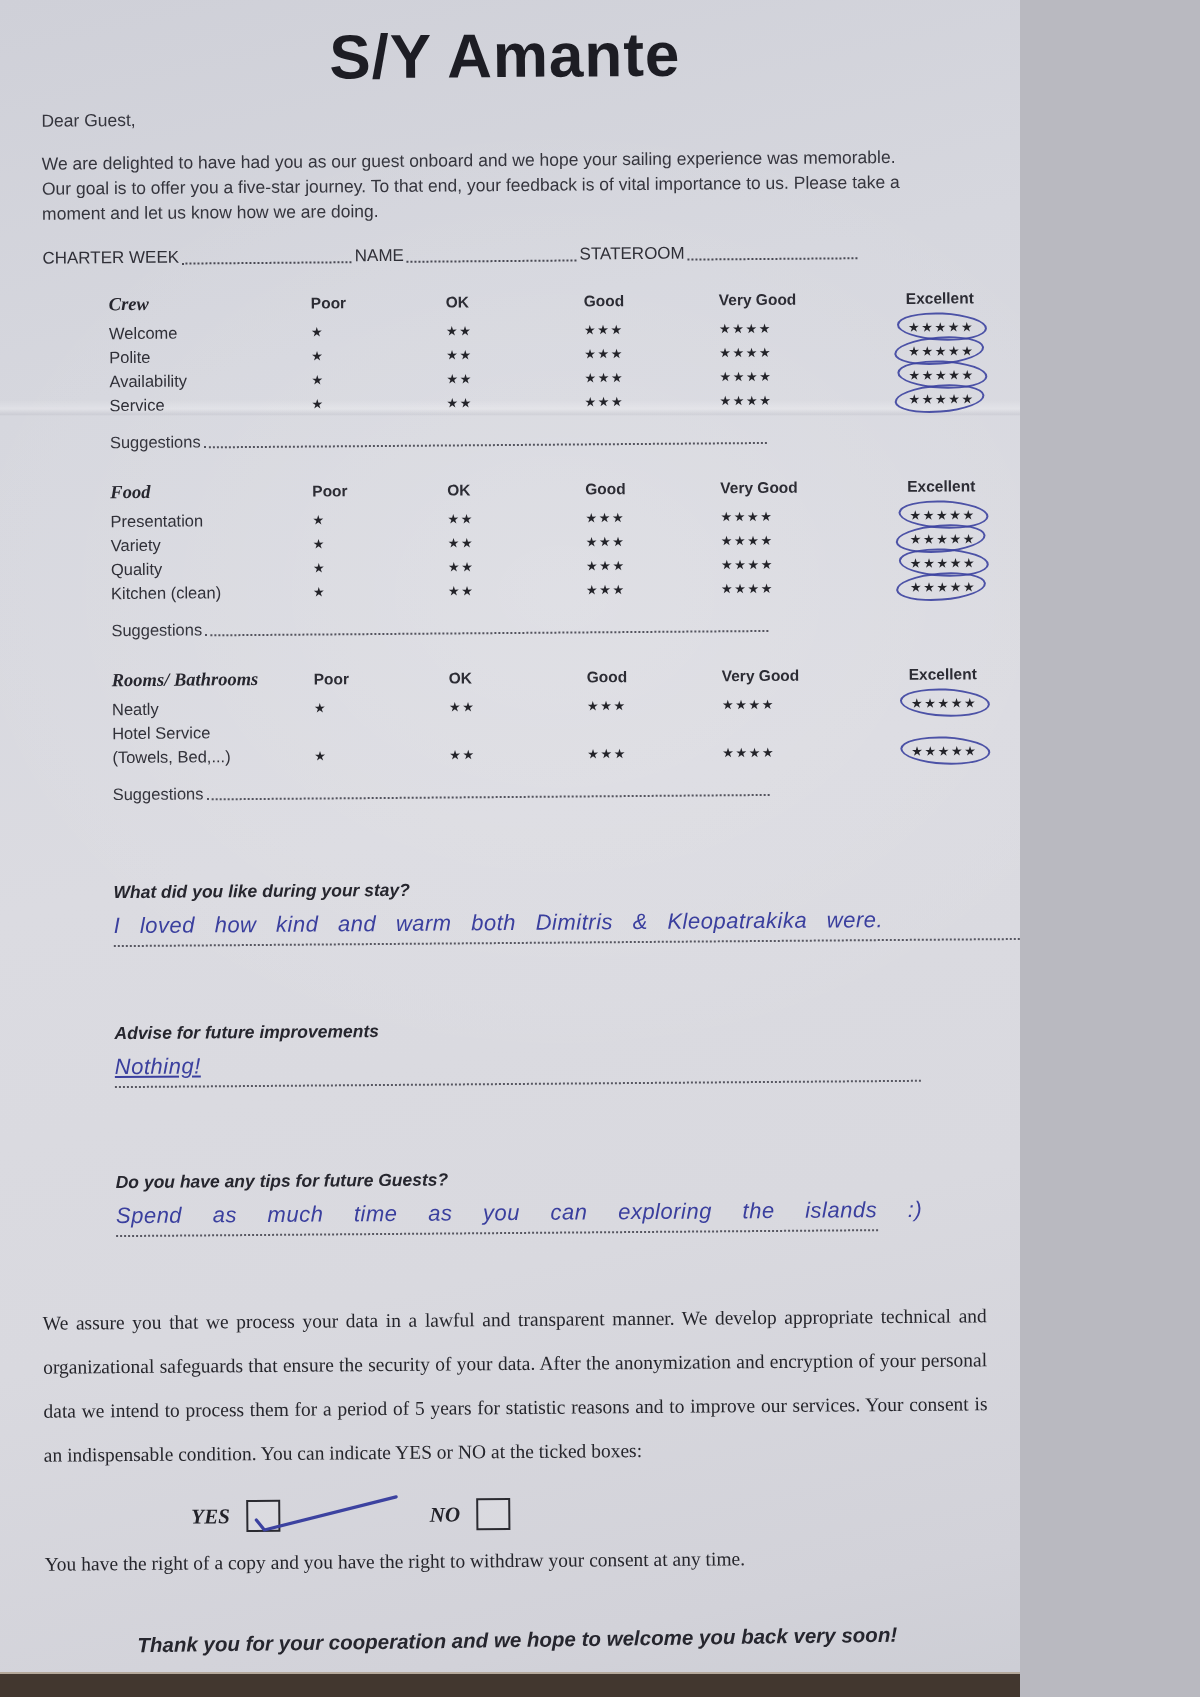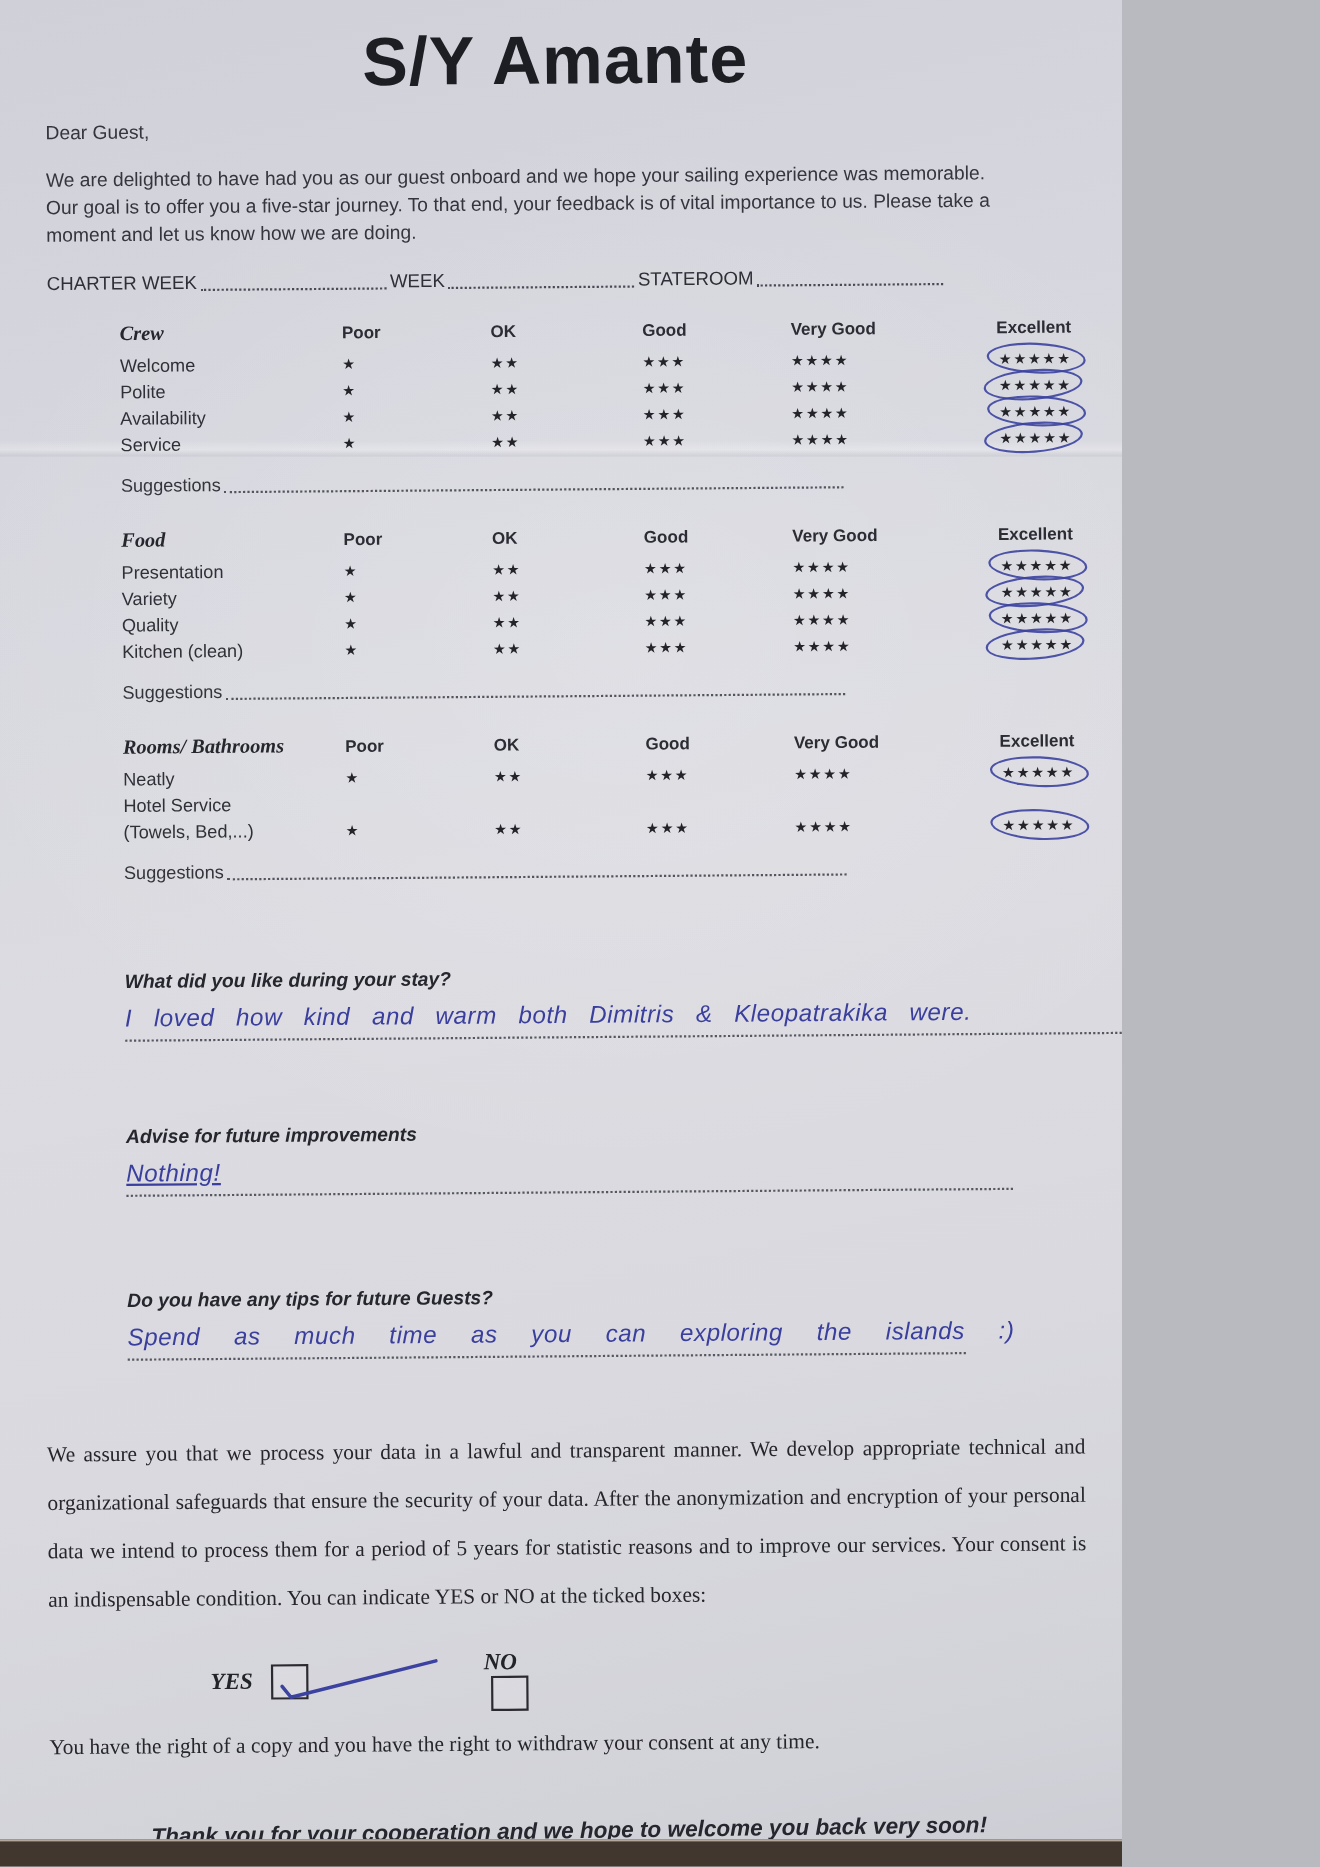--- a/index.html
+++ b/index.html
@@ -67,21 +67,21 @@
   .q3 { margin-top:84px; }
   .q3 .answer-row { width:762px; overflow:visible; }
   .q3 .hand { font-size:22px; word-spacing:24px; }
 
   
   .privacy { margin:64px 38px 0 38px; font-family:"Liberation Serif", serif; font-size:19.5px; line-height:44px; text-align:justify; color:#26262c; }
   .consent-row { display:flex; align-items:center; margin:24px 0 0 185px; font-family:"Liberation Serif", serif; }
   .consent-label { font-style:italic; font-weight:700; font-size:21px; color:#23232a; }
   .checkbox { position:relative; width:30px; height:28px; border:2px solid #2a2a30; margin-left:16px; background:rgba(255,255,255,0.12); }
   .checkbox svg { position:absolute; left:-4px; top:-18px; overflow:visible; }
-  .no-group { margin-left:150px; display:flex; align-items:center;flex-direction:column; }
+  .no-group { margin-left:150px; display:flex; align-items:center; }
   .rights { margin:20px 38px 0 38px; font-family:"Liberation Serif", serif; font-size:19.5px; color:#26262c; }
 
   .closing { margin-top:56px; text-align:center; font-weight:700; font-style:italic; font-size:20.5px; color:#26262e; transform:rotate(-0.35deg); }
 </style>
 </head>
 <body>
 
 <div class="paper">
   <div class="crease"></div>
 
@@ -89,21 +89,21 @@
 
     <div class="title">S/Y Amante</div>
 
     <div class="greeting">Dear Guest,</div>
 
     <div class="intro">We are delighted to have had you as our guest onboard and we hope your sailing experience was memorable. Our goal is to offer you a five-star journey. To that end, your feedback is of vital importance to us. Please take a moment and let us know how we are doing.</div>
 
     <div class="charter-line">
       <span>CHARTER WEEK</span>
       <span class="dotfill" style="max-width:176px"></span>
-      <span>WEEK</span>
+      <span>NAME</span>
       <span class="dotfill" style="max-width:186px"></span>
       <span>STATEROOM</span>
       <span class="dotfill"></span>
     </div>
 
     <div class="sections">
   <div class="sec">
     <div class="sec-grid head-row">
       <div class="sec-title">Crew</div>
     <div class="col-head">Poor</div>

